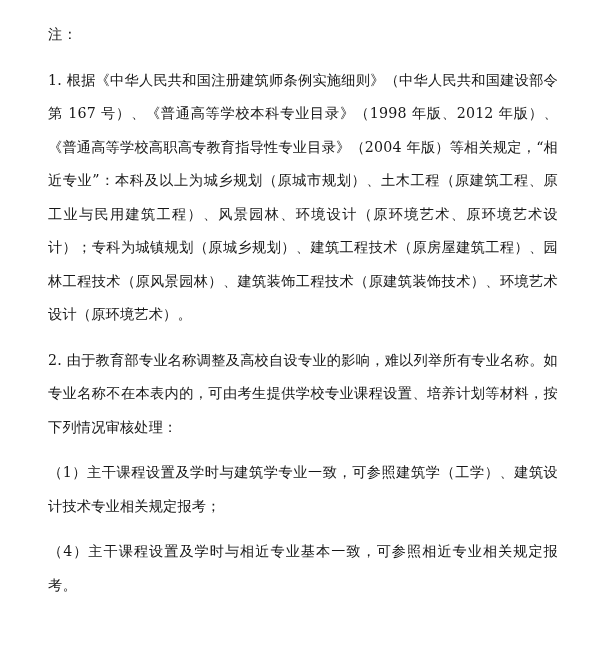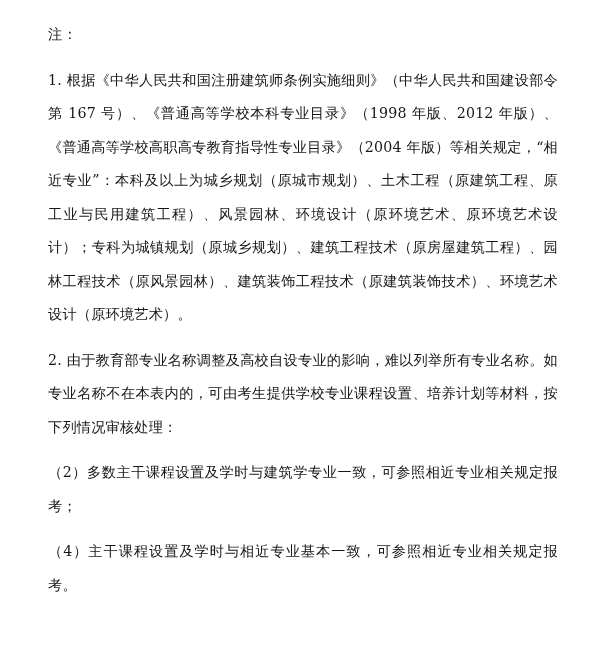--- a/index.html
+++ b/index.html
@@ -38,15 +38,15 @@
     margin-top: 12px;
   }
 </style>
 </head>
 <body>
 
 <div class="page">
   <p class="para note-head">注：</p>
   <p class="para">1. 根据《中华人民共和国注册建筑师条例实施细则》（中华人民共和国建设部令第 167 号）、《普通高等学校本科专业目录》（1998 年版、2012 年版）、《普通高等学校高职高专教育指导性专业目录》（2004 年版）等相关规定，“相近专业”：本科及以上为城乡规划（原城市规划）、土木工程（原建筑工程、原工业与民用建筑工程）、风景园林、环境设计（原环境艺术、原环境艺术设计）；专科为城镇规划（原城乡规划）、建筑工程技术（原房屋建筑工程）、园林工程技术（原风景园林）、建筑装饰工程技术（原建筑装饰技术）、环境艺术设计（原环境艺术）。</p>
   <p class="para">2. 由于教育部专业名称调整及高校自设专业的影响，难以列举所有专业名称。如专业名称不在本表内的，可由考生提供学校专业课程设置、培养计划等材料，按下列情况审核处理：</p>
-  <p class="para">（2）多数主干课程设置及学时与建筑学专业一致，可参照相近专业相关规定报考；</p>
+  <p class="para">（1）主干课程设置及学时与建筑学专业一致，可参照建筑学（工学）、建筑设计技术专业相关规定报考；</p>
   <p class="para">（4）主干课程设置及学时与相近专业基本一致，可参照相近专业相关规定报考。</p>
 </div>
 
 </body></html>

